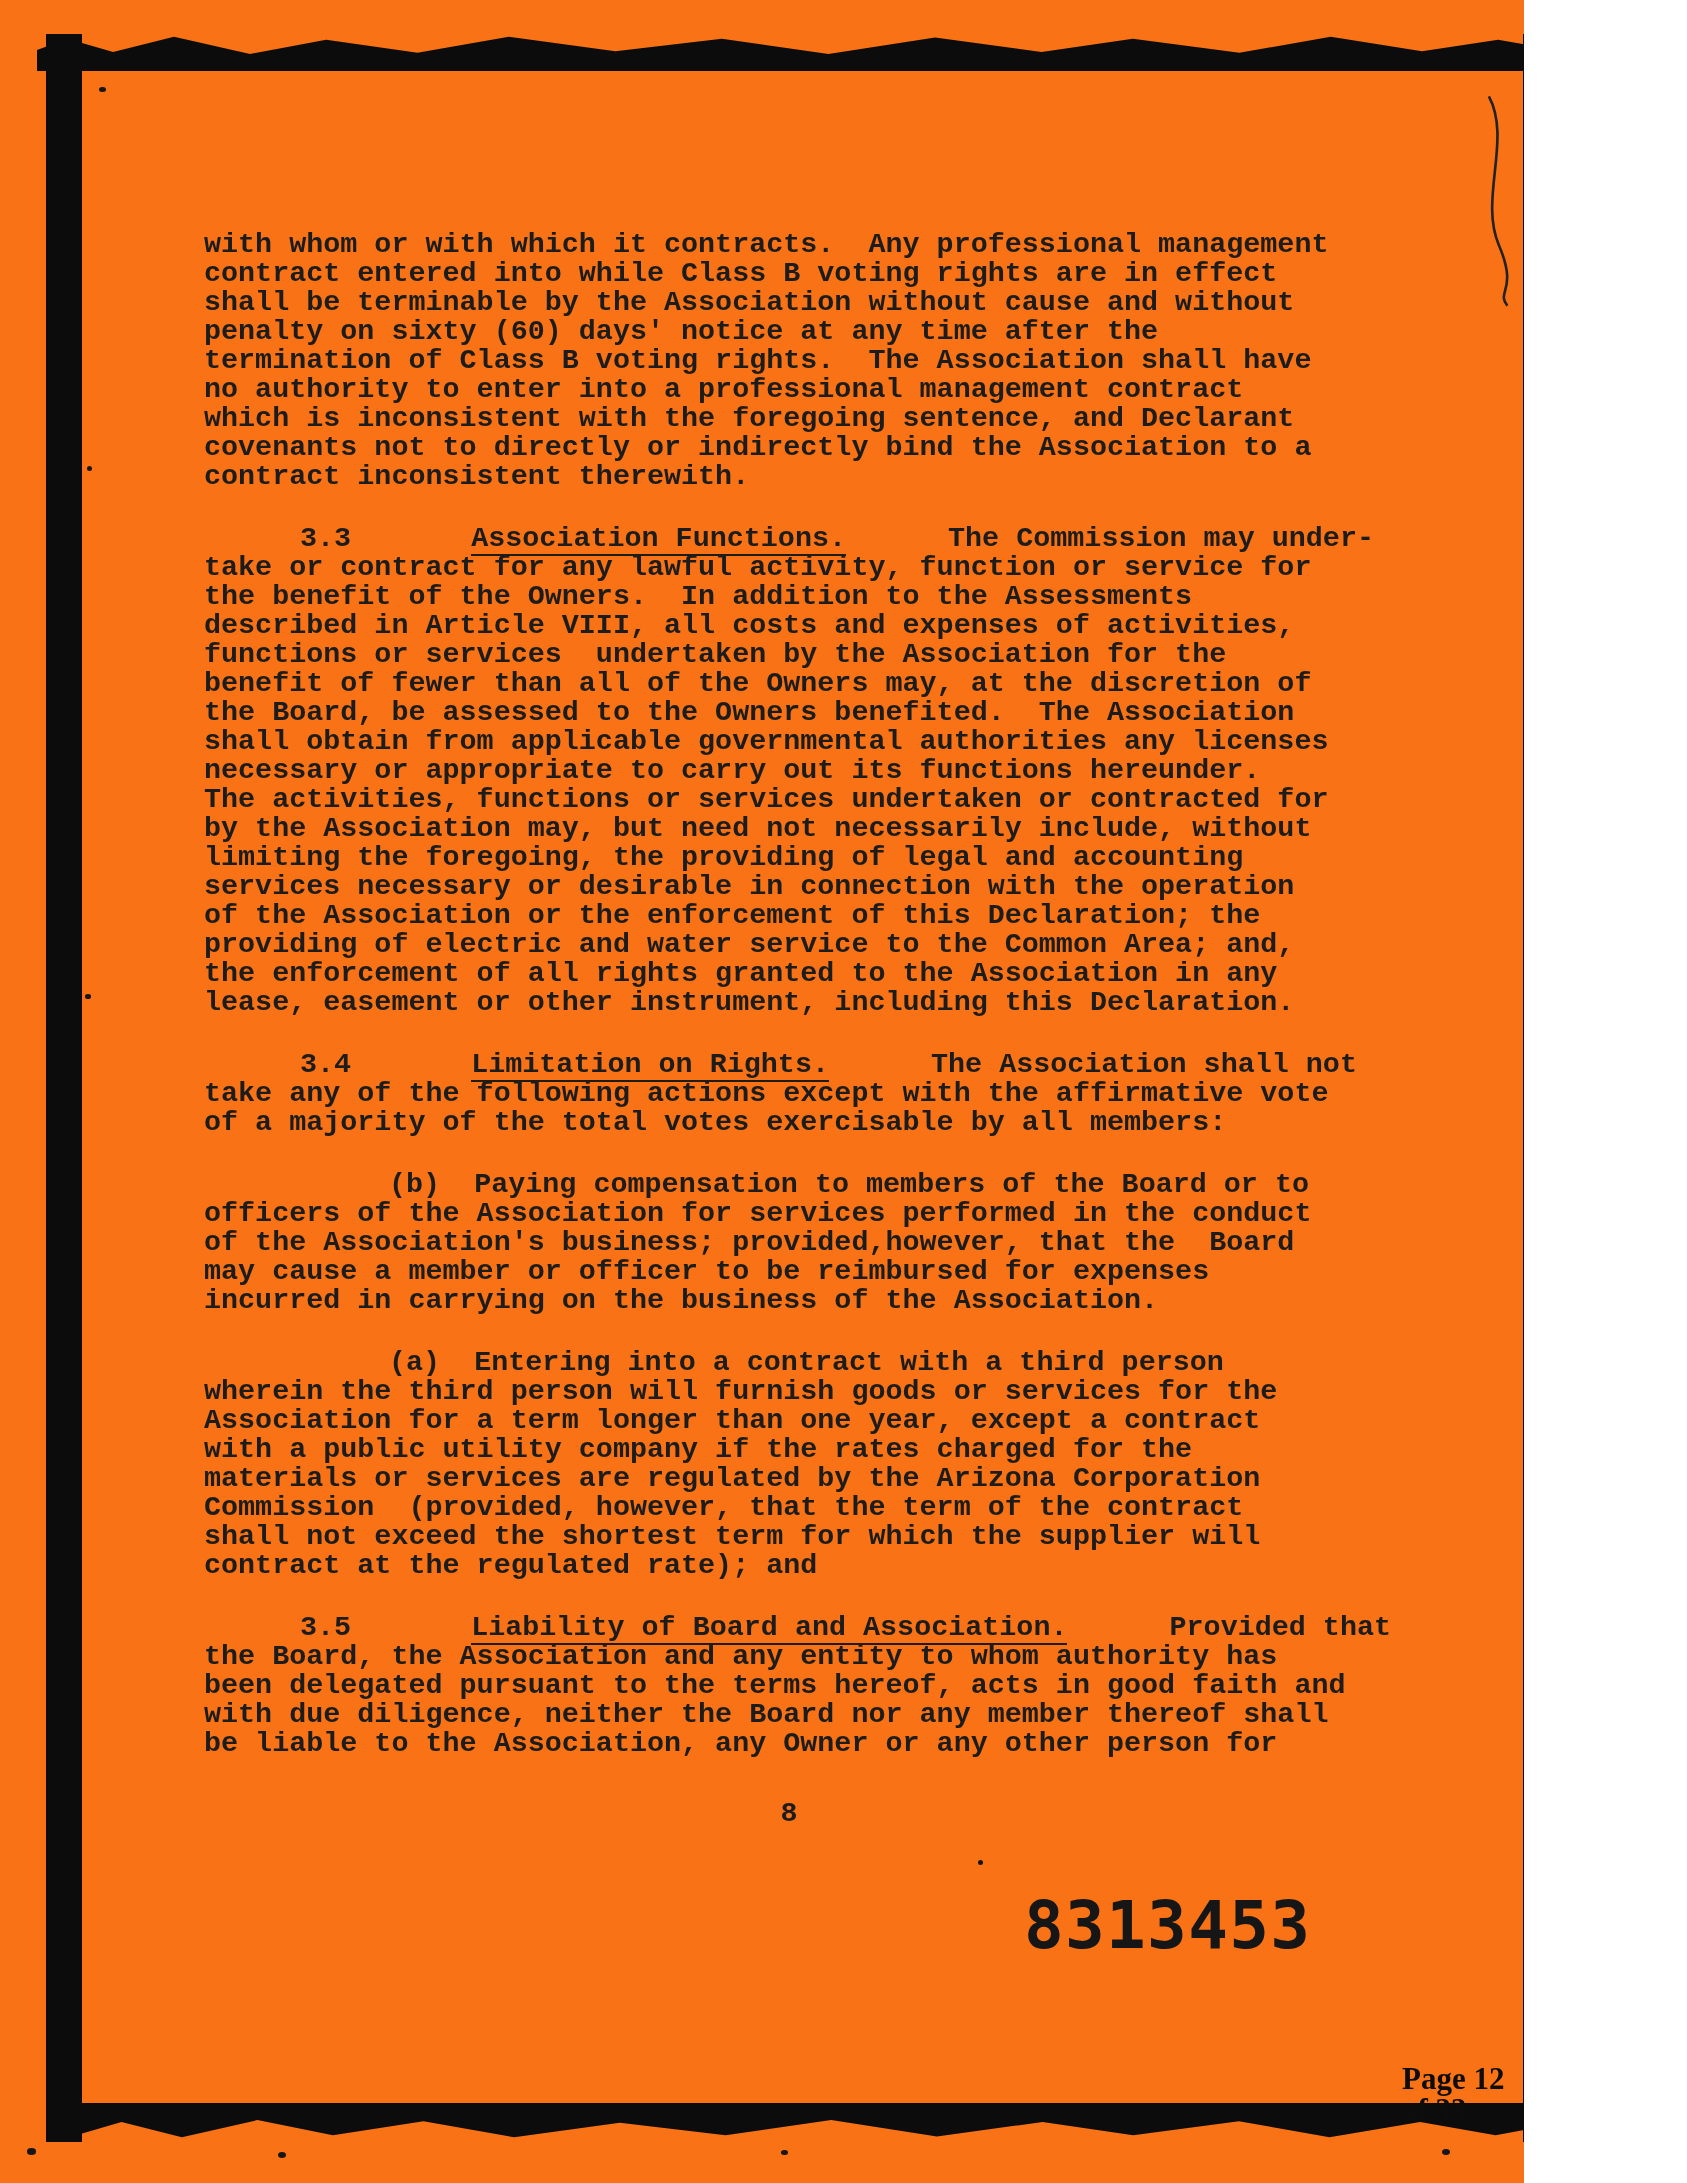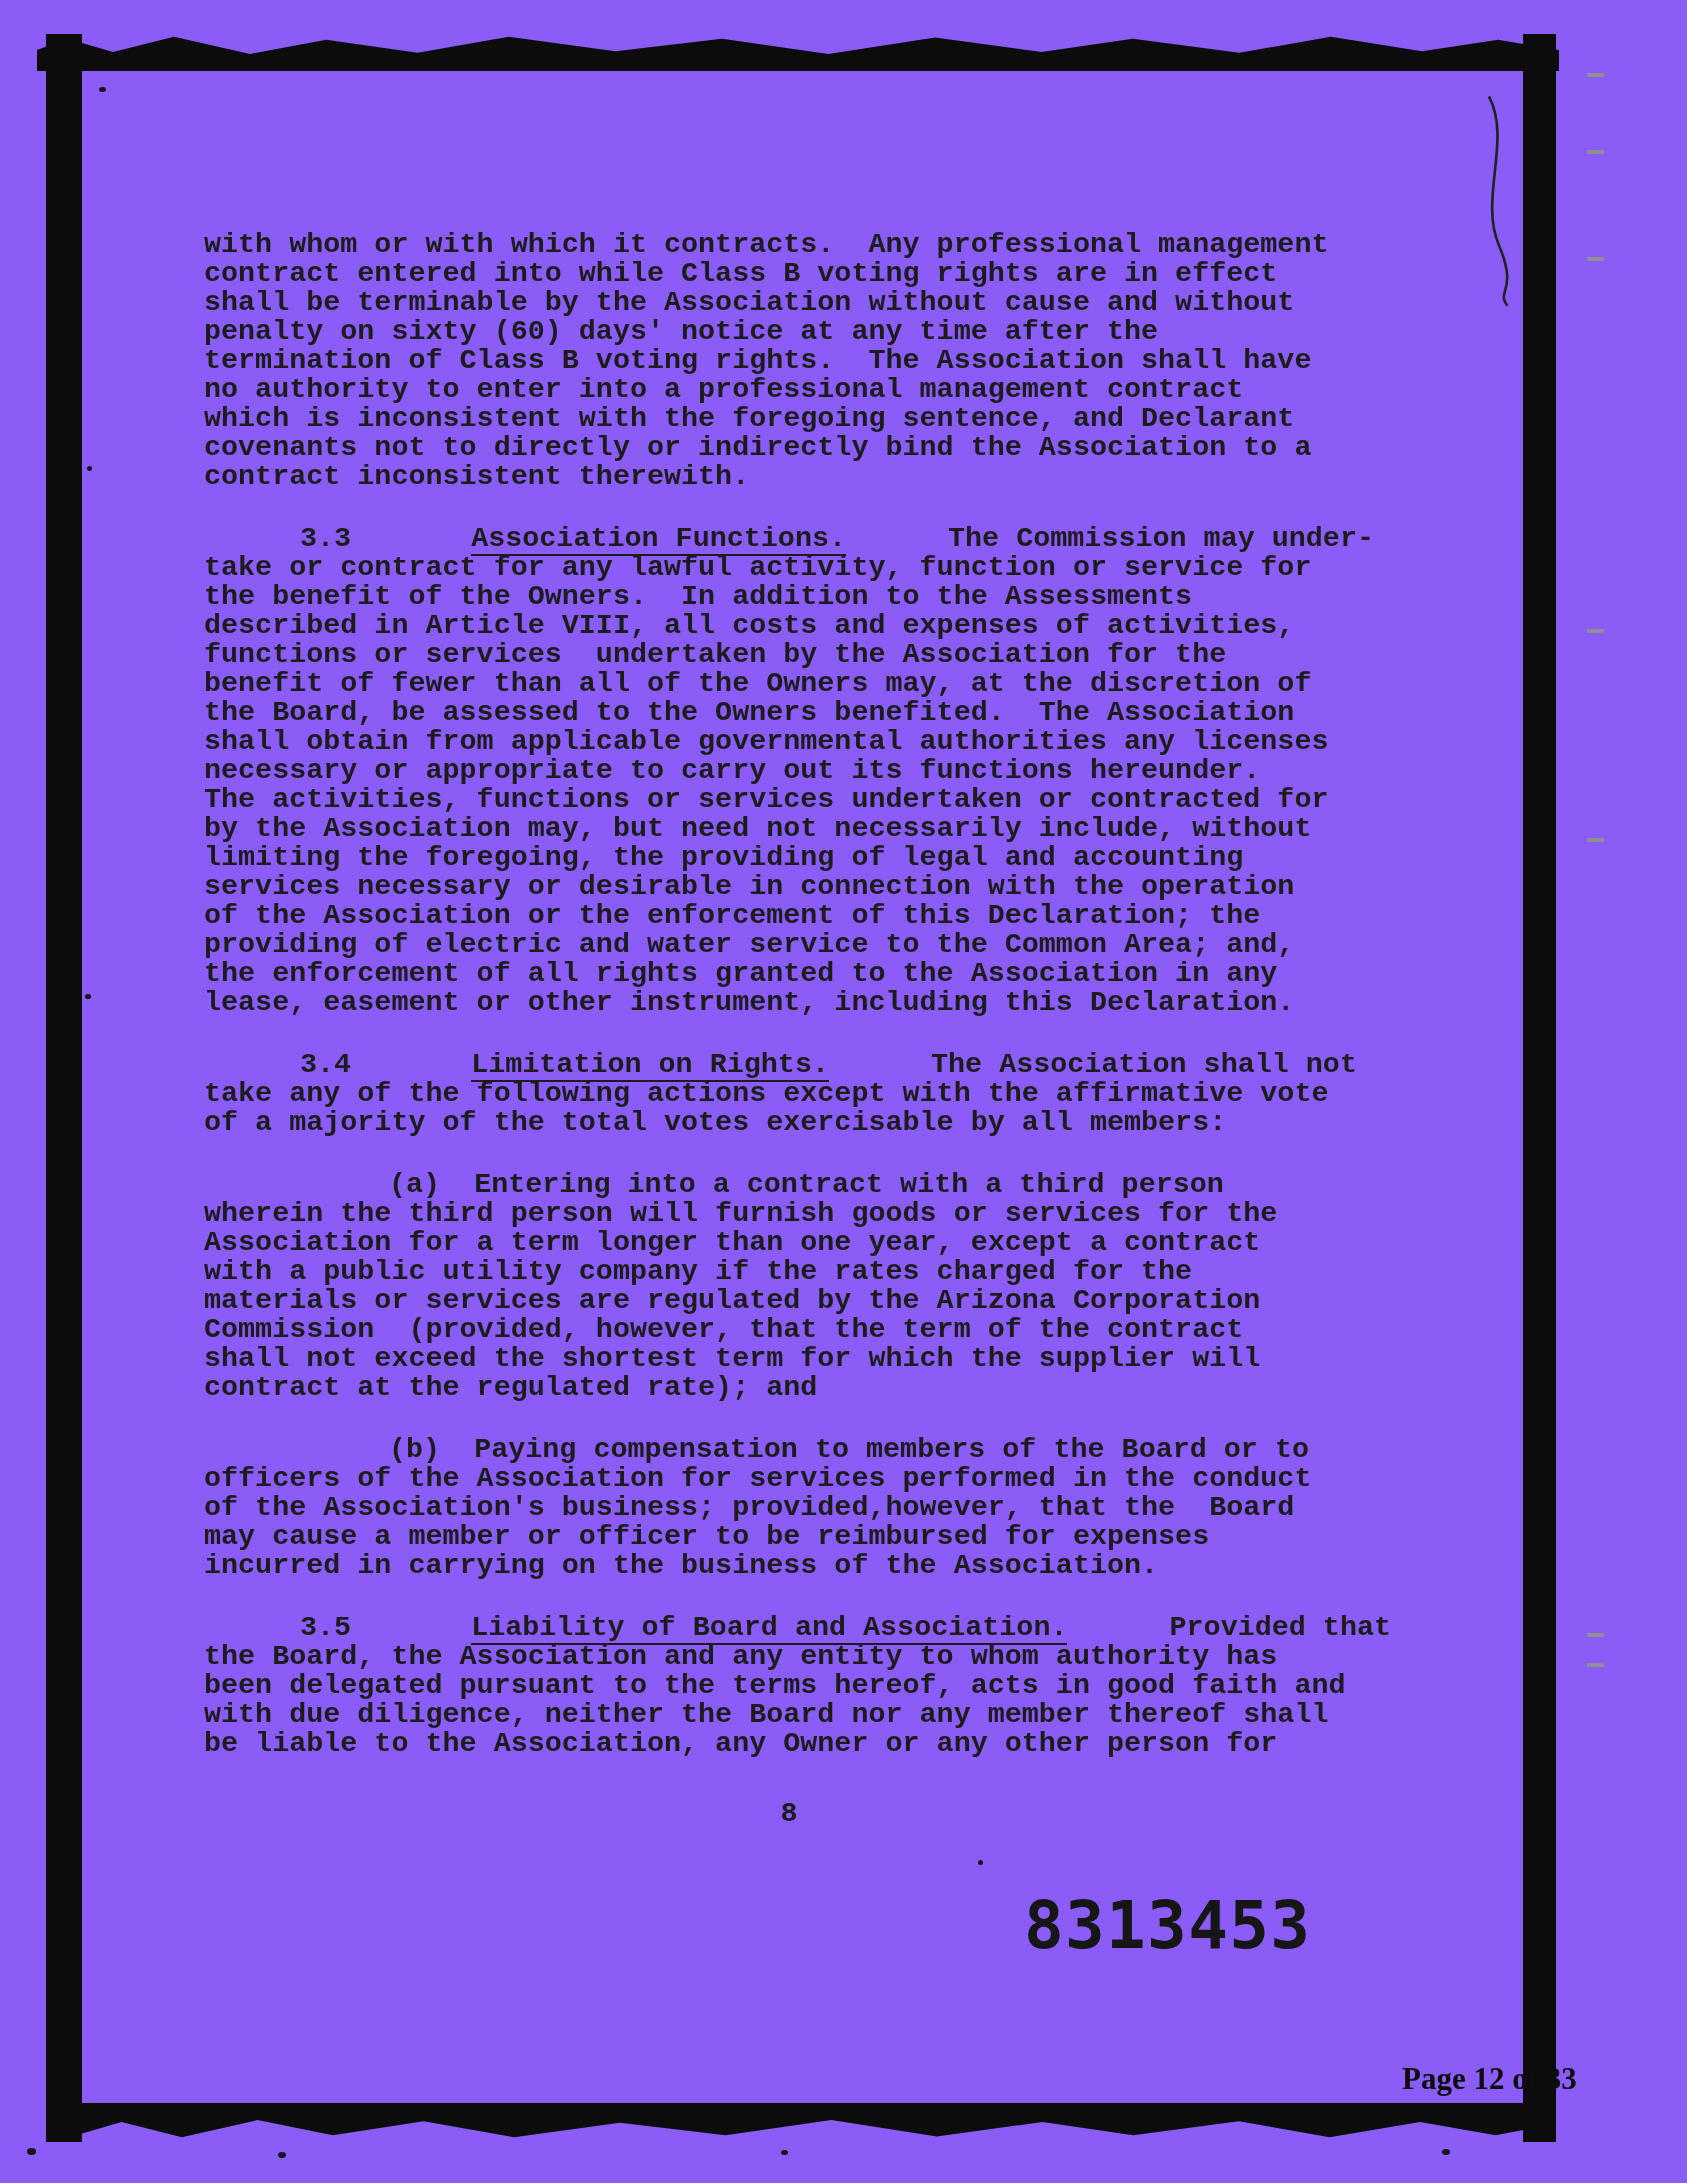--- a/index.html
+++ b/index.html
@@ -1,19 +1,19 @@
 <!DOCTYPE html>
 <html style="font-size:10.6px"><head>
 <meta charset="utf-8">
 <style>
   * { margin:0; padding:0; box-sizing:border-box; }
   html,body { background:#ffffff; }
   .page {
-    position:relative; width:1687px; height:2183px;
-    background:#8b5cf6; overflow:hidden;
+    position:relative; width:1524px; height:2183px;
+    background:#f97316; overflow:hidden;
     font-family:"Liberation Mono","DejaVu Sans Mono",monospace;
   }
   .bar { position:absolute; background:#0c0c0c; }
   .bar-top {
     left:37px; top:33px; width:1522px; height:38px;
     clip-path:polygon(0 45%,2% 15%,5% 50%,9% 10%,14% 55%,19% 18%,25% 52%,31% 10%,38% 48%,45% 15%,52% 55%,59% 12%,66% 50%,72% 15%,79% 52%,85% 10%,91% 48%,96% 18%,100% 45%,100% 100%,0 100%);
   }
   .bar-left  { left:46px;  top:34px; width:36px;  height:2108px; }
   .bar-right { left:1523px; top:34px; width:33px; height:2108px; }
   .bar-bottom {
@@ -120,34 +120,34 @@
     <div class="section">
       <div class="sec-line">
         <span class="sec-num">3.4</span>
         <span class="sec-title">Limitation on Rights.</span>
         <span class="sec-lead">The Association shall not</span>
       </div>
       <p class="para">take any of the following actions except with the affirmative vote
 of a majority of the total votes exercisable by all members:</p>
     </div>
 
+    <p class="para sub">(b)  Paying compensation to members of the Board or to
+officers of the Association for services performed in the conduct
+of the Association's business; provided,however, that the  Board
+may cause a member or officer to be reimbursed for expenses
+incurred in carrying on the business of the Association.</p>
+
     <p class="para sub">(a)  Entering into a contract with a third person
 wherein the third person will furnish goods or services for the
 Association for a term longer than one year, except a contract
 with a public utility company if the rates charged for the
 materials or services are regulated by the Arizona Corporation
 Commission  (provided, however, that the term of the contract
 shall not exceed the shortest term for which the supplier will
 contract at the regulated rate); and</p>
-
-    <p class="para sub">(b)  Paying compensation to members of the Board or to
-officers of the Association for services performed in the conduct
-of the Association's business; provided,however, that the  Board
-may cause a member or officer to be reimbursed for expenses
-incurred in carrying on the business of the Association.</p>
 
     <div class="section">
       <div class="sec-line">
         <span class="sec-num">3.5</span>
         <span class="sec-title">Liability of Board and Association.</span>
         <span class="sec-lead">Provided that</span>
       </div>
       <p class="para">the Board, the Association and any entity to whom authority has
 been delegated pursuant to the terms hereof, acts in good faith and
 with due diligence, neither the Board nor any member thereof shall

